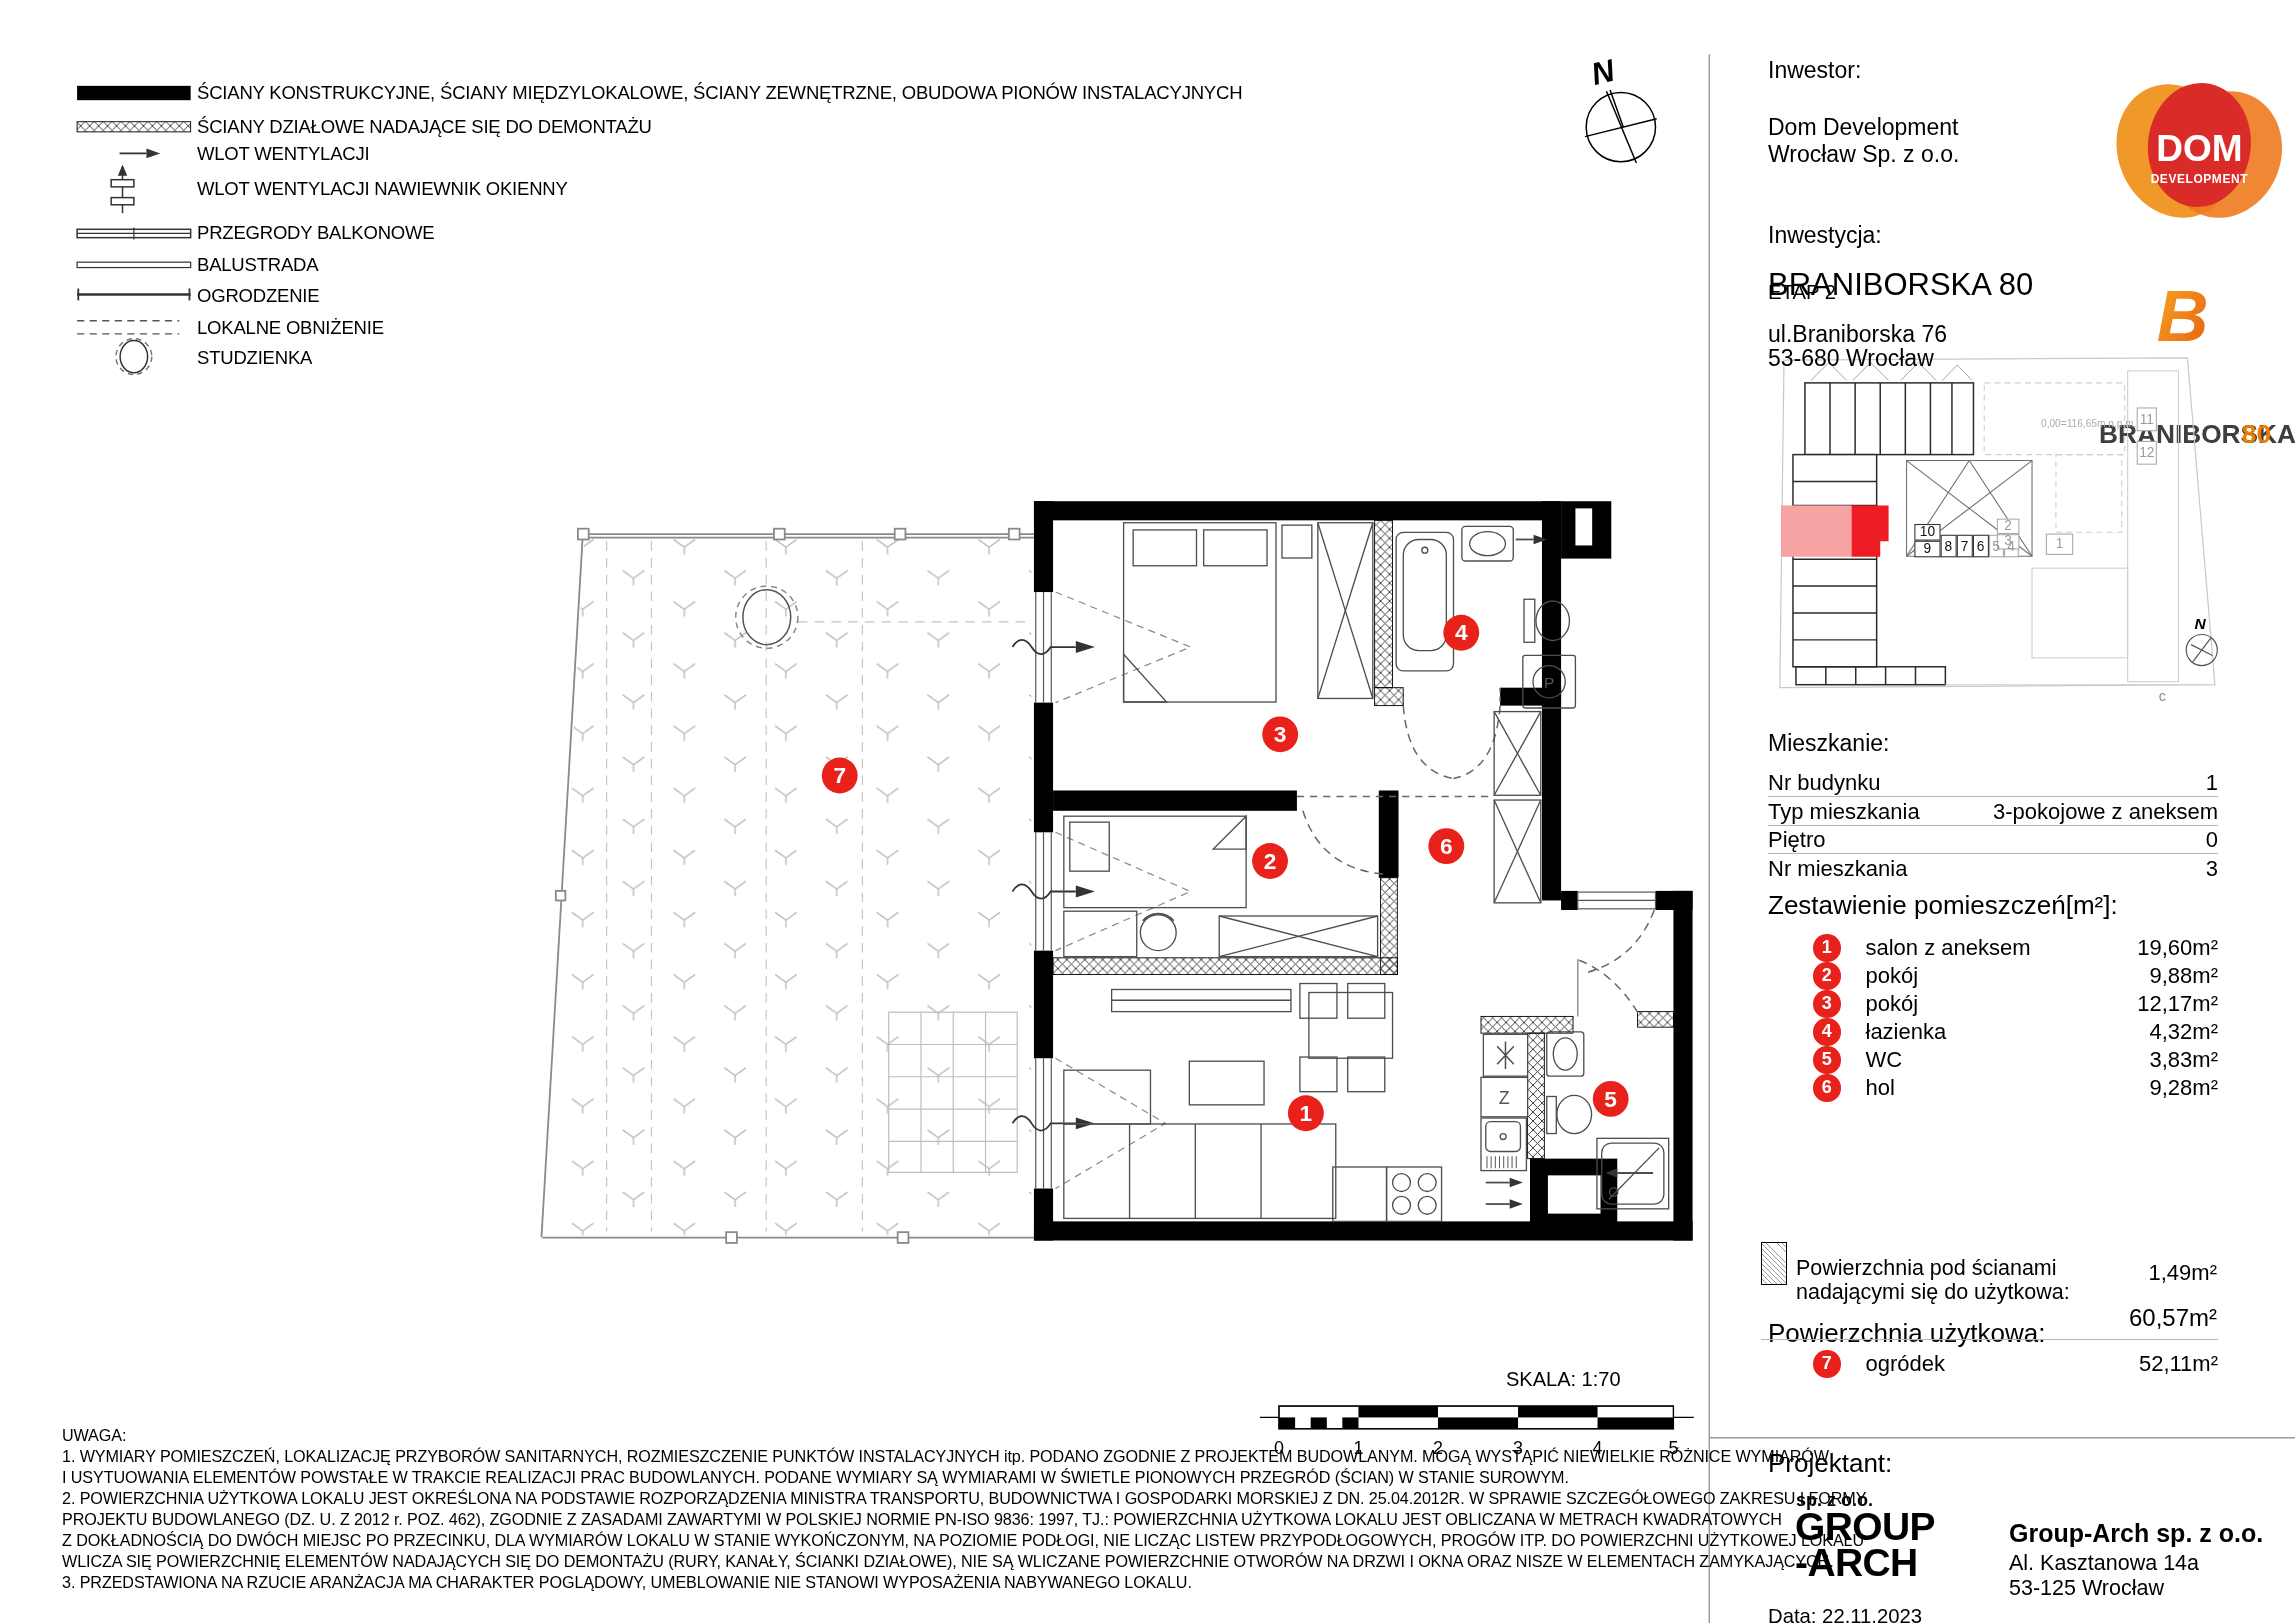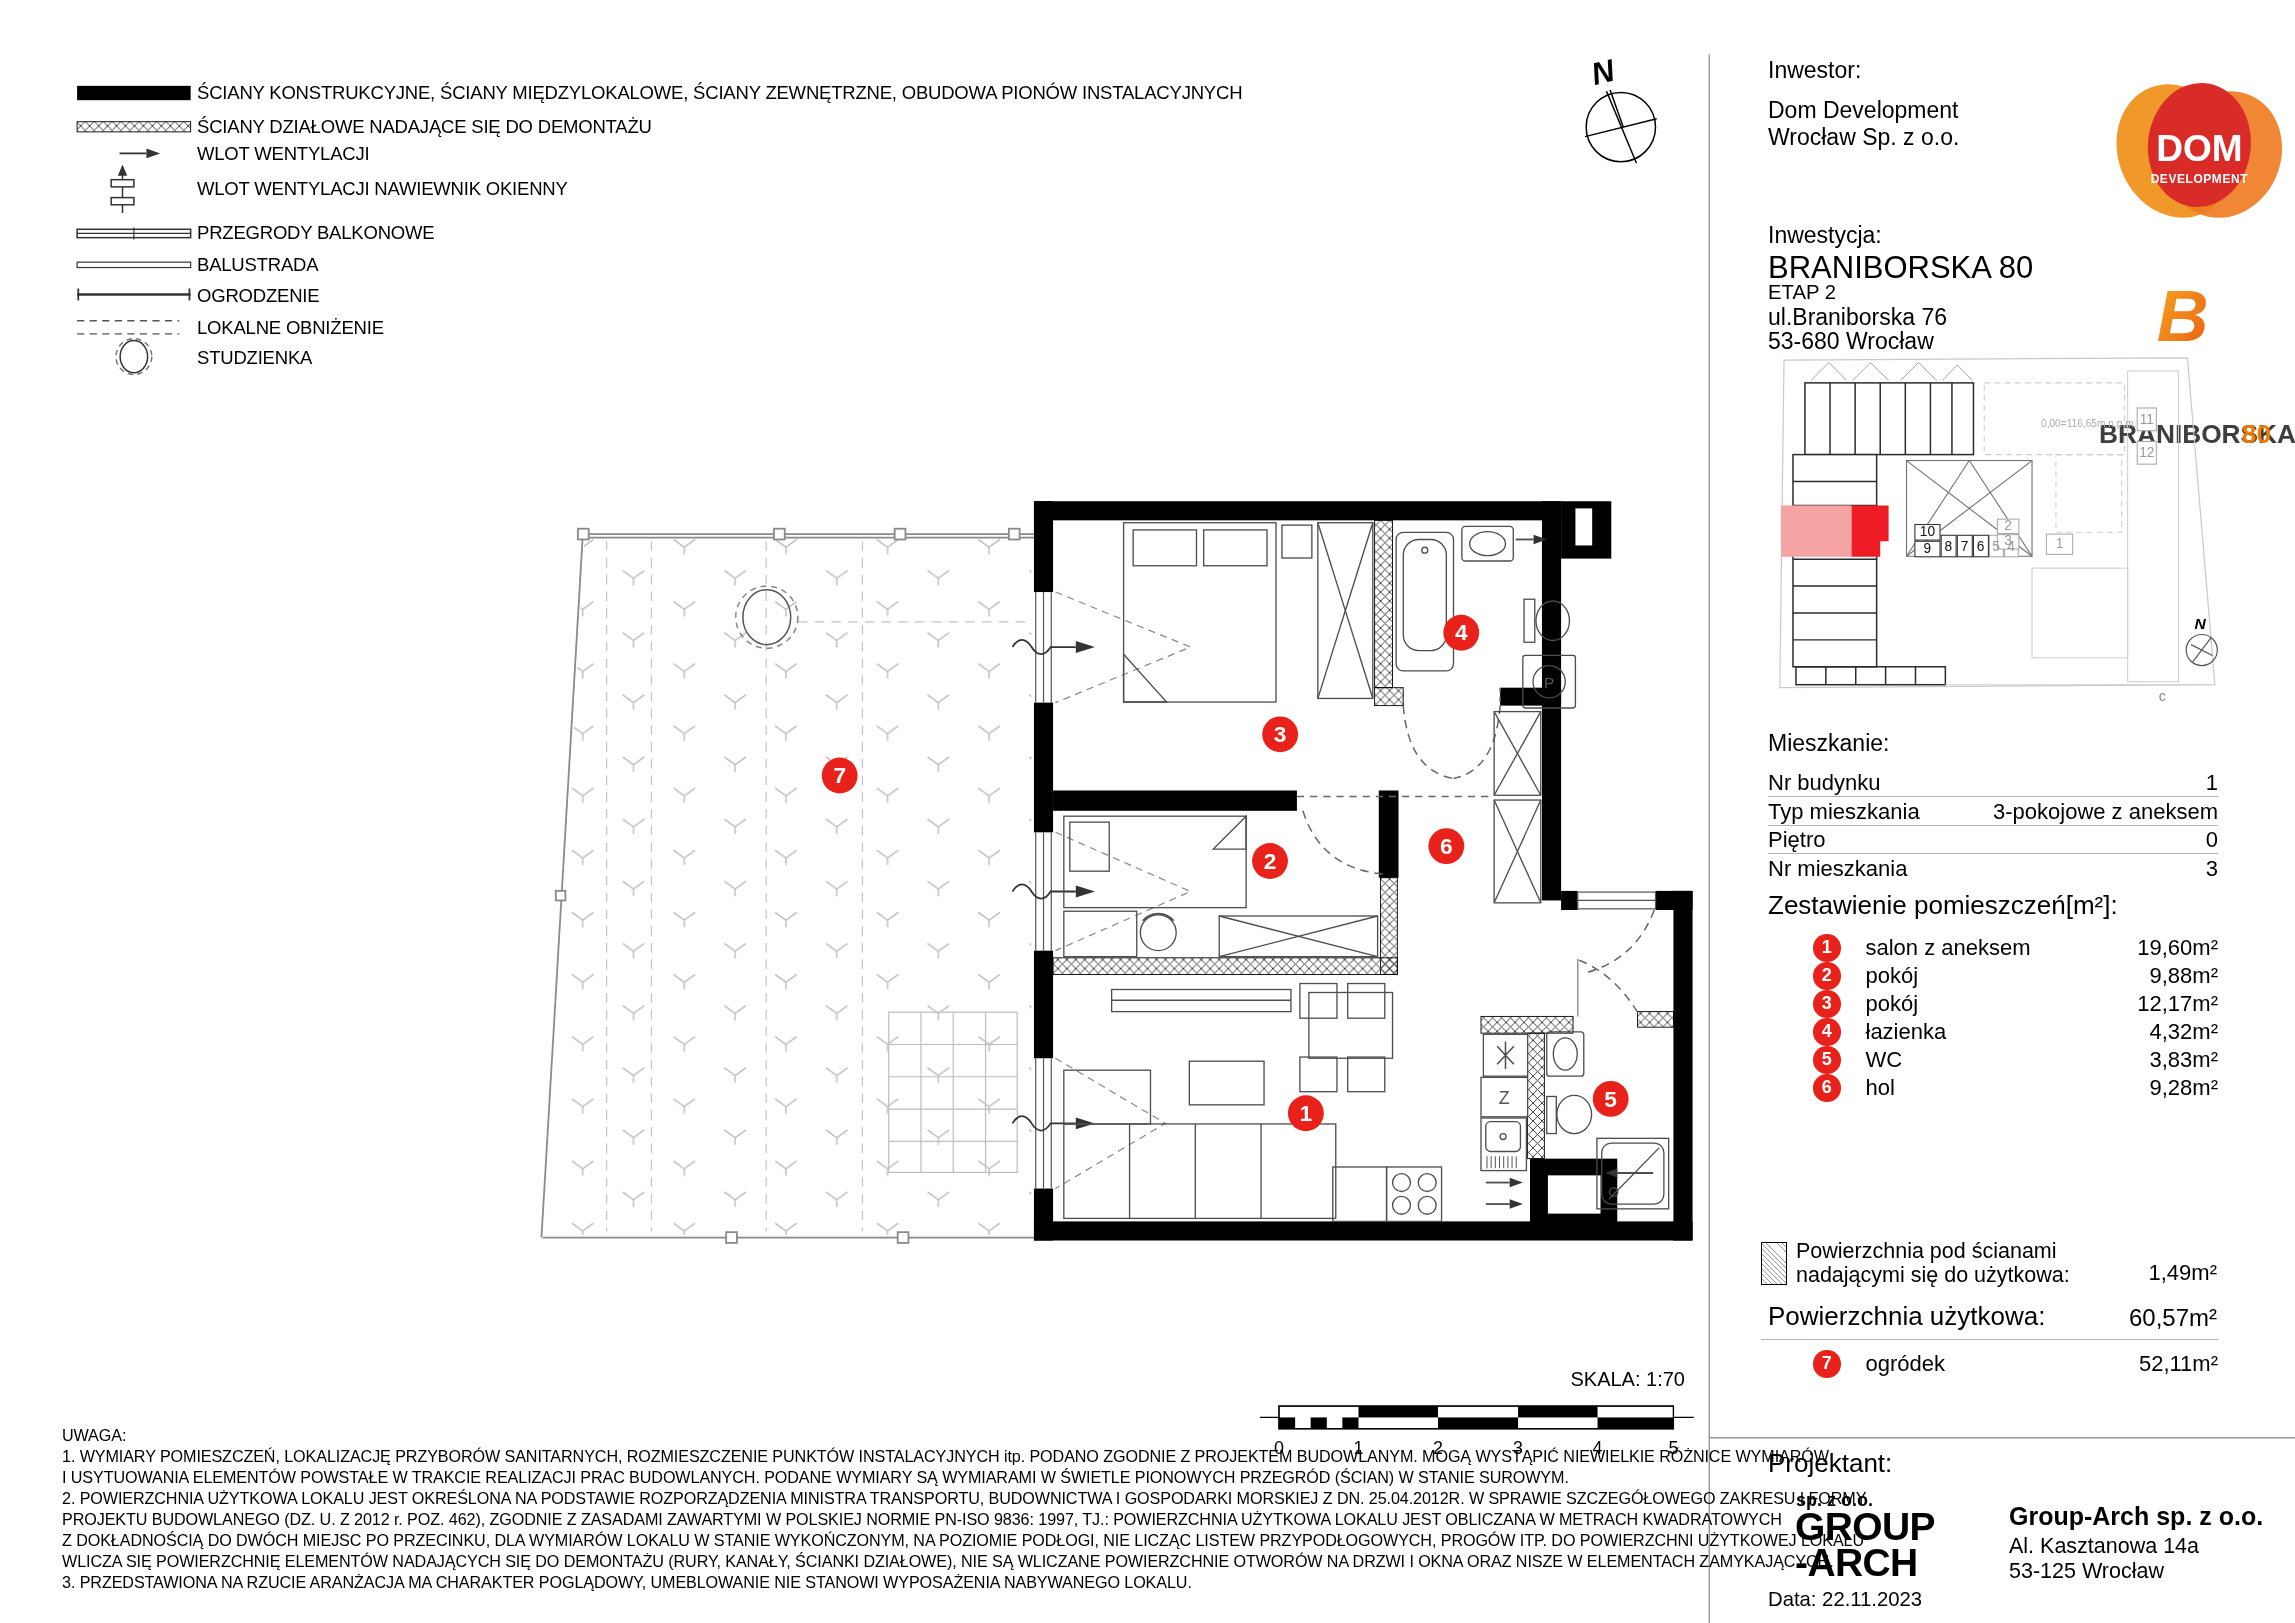--- a/index.html
+++ b/index.html
@@ -11,21 +11,21 @@
   .rp-h{font-size:23px;}
   .tbl-row{display:flex;justify-content:space-between;align-items:flex-end;font-size:22px;}
   .tbl-row.rule{border-bottom:1.2px solid #b5b5b5;text-align:center;}
   .badge{display:inline-block;width:27.5px;height:27.5px;border-radius:50%;background:#e8211a;color:#fff;
          font-weight:bold;font-size:18px;line-height:27.5px;text-align:center;}
   .room-row{display:flex;align-items:center;font-size:22px;}
   .room-name{margin-left:25px;flex:1;}
   .room-area{text-align:right;margin-left:20px;}
   .notes{font-size:16.4px;line-height:21px;white-space:nowrap;letter-spacing:-0.1px;transform:scaleX(.985);transform-origin:left top;}
   .ga-logo{font-weight:900;line-height:.92;font-size:39px;letter-spacing:-0.6px;}
-  .nowrap{white-space:nowrap;}
+  .nowrap{white-space:nowrap;margin-top:17px;}
 </style>
 </head>
 <body>
 
 <div id="page">
 
   <svg class="abs" style="left:0;top:0" width="2295" height="1624" viewBox="0 0 3840 2716">
     <defs>
       <pattern id="grass" width="170" height="104" patternUnits="userSpaceOnUse">
         <g stroke="#b7b7b7" stroke-width="2.2" fill="none">
@@ -547,21 +547,21 @@
   <div class="abs" style="left:2038px;top:1260px;width:179px;text-align:right;font-size:22px">1,49m²</div>
   <div class="abs nowrap" style="left:1768px;top:1301px;font-size:26px">Powierzchnia użytkowa:</div>
   <div class="abs" style="left:2038px;top:1304px;width:179px;text-align:right;font-size:24px">60,57m²</div>
   <div class="abs" style="left:1761px;top:1339px;width:457px;border-bottom:1.8px solid #b5b5b5"></div>
   <div class="abs room-row" style="left:1813px;top:1350px;width:405px">
     <span class="badge">7</span>
     <span class="room-name">ogródek</span>
     <span class="room-area">52,11m²</span>
   </div>
 
-  <div class="abs" style="left:1506px;top:1368px;width:179px;text-align:right;font-size:20px">SKALA: 1:70</div>
+  <div class="abs" style="left:1506px;top:1368px;width:179px;text-align:left;font-size:20px">SKALA: 1:70</div>
 
   <div class="abs notes" style="left:62px;top:1425px">
     <div>UWAGA:</div>
     <div>1.   WYMIARY POMIESZCZEŃ, LOKALIZACJĘ PRZYBORÓW SANITARNYCH, ROZMIESZCZENIE PUNKTÓW INSTALACYJNYCH itp. PODANO ZGODNIE Z PROJEKTEM BUDOWLANYM. MOGĄ WYSTĄPIĆ NIEWIELKIE RÓŻNICE WYMIARÓW</div>
     <div>I USYTUOWANIA ELEMENTÓW POWSTAŁE W TRAKCIE REALIZACJI PRAC BUDOWLANYCH. PODANE WYMIARY SĄ WYMIARAMI W ŚWIETLE PIONOWYCH PRZEGRÓD (ŚCIAN) W STANIE SUROWYM.</div>
     <div>2.   POWIERZCHNIA UŻYTKOWA LOKALU JEST OKREŚLONA NA PODSTAWIE ROZPORZĄDZENIA MINISTRA TRANSPORTU, BUDOWNICTWA I GOSPODARKI MORSKIEJ Z DN. 25.04.2012R. W SPRAWIE SZCZEGÓŁOWEGO ZAKRESU I FORMY</div>
     <div>PROJEKTU BUDOWLANEGO (DZ. U. Z 2012 r. POZ. 462), ZGODNIE Z ZASADAMI ZAWARTYMI W POLSKIEJ NORMIE PN-ISO 9836: 1997, TJ.: POWIERZCHNIA UŻYTKOWA LOKALU JEST OBLICZANA W METRACH KWADRATOWYCH</div>
     <div>Z DOKŁADNOŚCIĄ DO DWÓCH MIEJSC PO PRZECINKU, DLA WYMIARÓW LOKALU W STANIE WYKOŃCZONYM, NA POZIOMIE PODŁOGI, NIE LICZĄC LISTEW PRZYPODŁOGOWYCH, PROGÓW ITP. DO POWIERZCHNI UŻYTKOWEJ LOKALU</div>
     <div>WLICZA SIĘ POWIERZCHNIĘ ELEMENTÓW NADAJĄCYCH SIĘ DO DEMONTAŻU (RURY, KANAŁY, ŚCIANKI DZIAŁOWE), NIE SĄ WLICZANE POWIERZCHNIE OTWORÓW NA DRZWI I OKNA ORAZ NISZE W ELEMENTACH ZAMYKAJĄCYCH.</div>
     <div>3.   PRZEDSTAWIONA NA RZUCIE ARANŻACJA MA CHARAKTER POGLĄDOWY, UMEBLOWANIE NIE STANOWI WYPOSAŻENIA NABYWANEGO LOKALU.</div>

